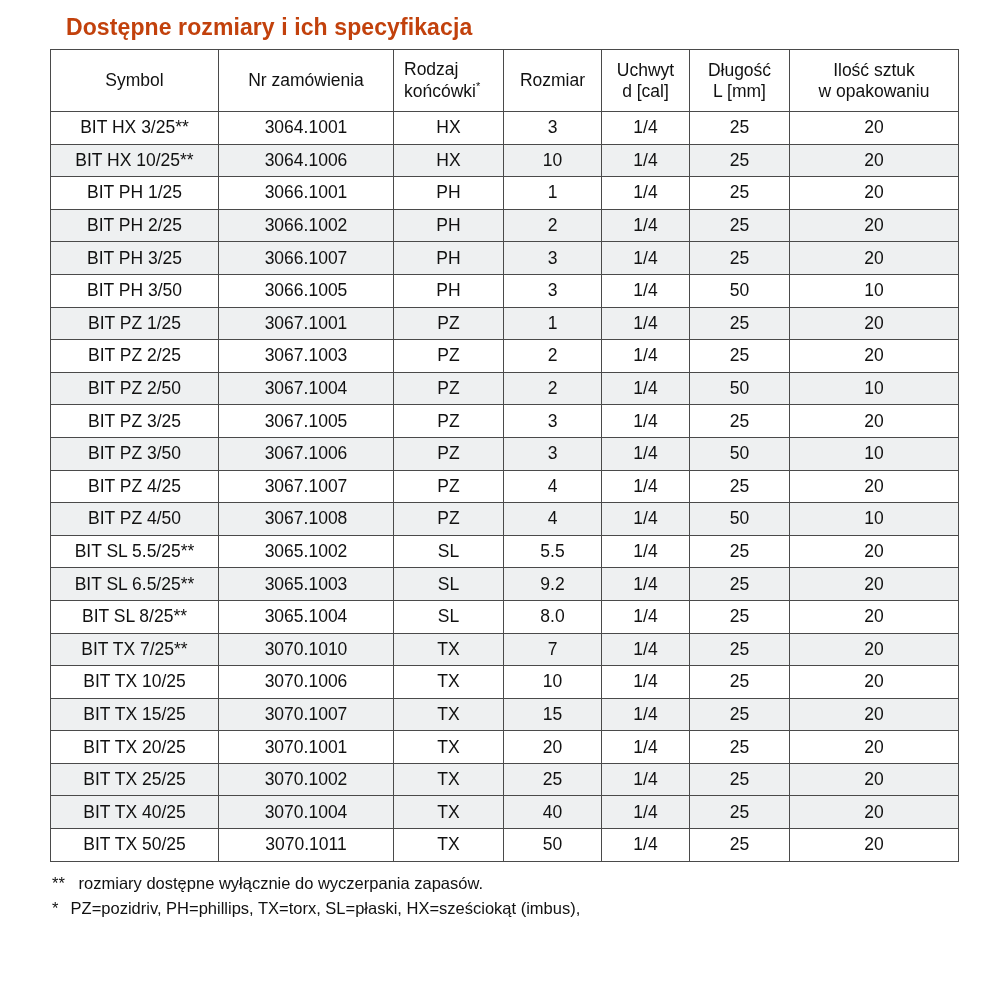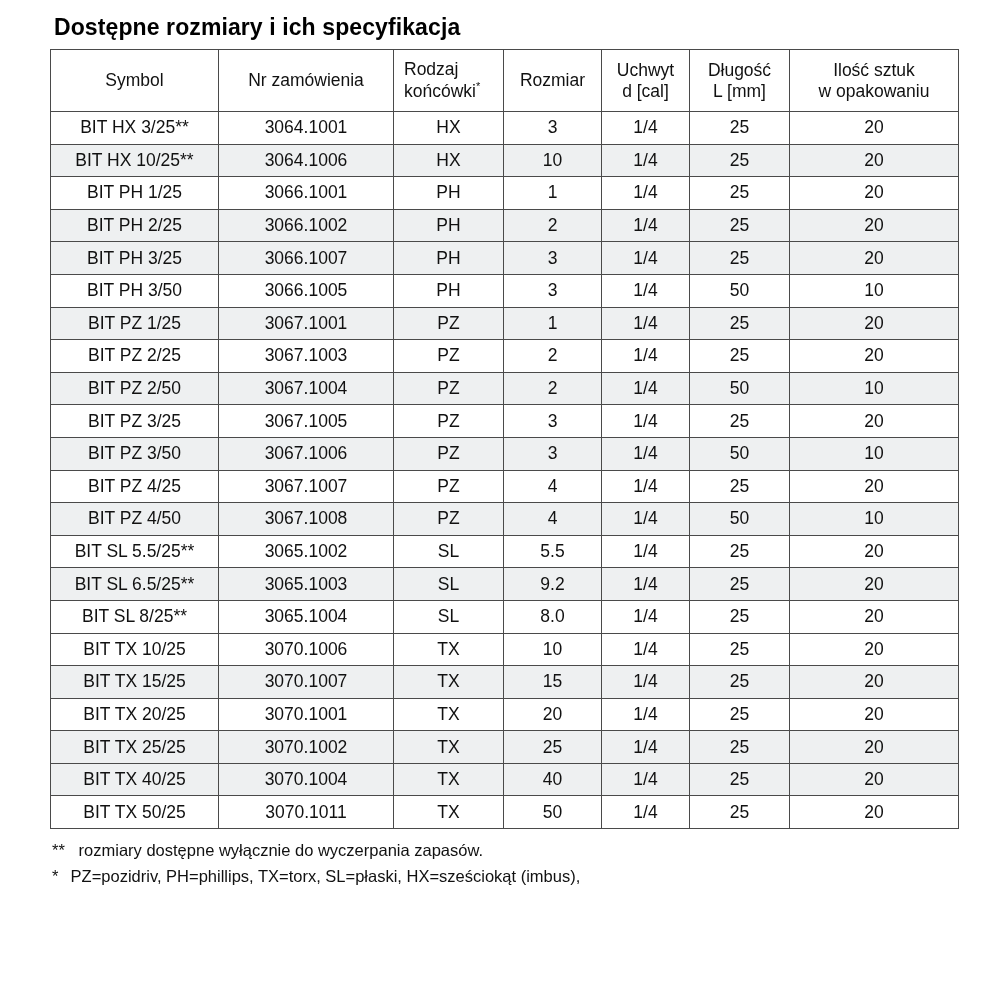--- a/index.html
+++ b/index.html
@@ -17,23 +17,23 @@
   .page {
     position: relative;
     width: 1000px;
     height: 1000px;
     box-sizing: border-box;
     padding: 10px 22px 0 50px;
   }
   .doc-title {
     font-size: 23px;
     font-weight: bold;
-    color: #000000;
+    color: #c2410c;
     letter-spacing: 0.1px;
-    margin: 4px 0 8px 4px;
+    margin: 4px 0 8px 16px;
     white-space: nowrap;
   }
   table.spec {
     border-collapse: collapse;
     width: 908px;
     table-layout: fixed;
     font-size: 17.5px;
   }
   table.spec th,
   table.spec td {
@@ -278,20 +278,29 @@
         </tr>
         <tr class="odd">
           <td class="sym">BIT SL 8/25**</td>
           <td>3065.1004</td>
           <td>SL</td>
           <td>8.0</td>
           <td>1/4</td>
           <td>25</td>
           <td>20</td>
         </tr>
+        <tr class="even">
+          <td class="sym">BIT TX 7/25**</td>
+          <td>3070.1010</td>
+          <td>TX</td>
+          <td>7</td>
+          <td>1/4</td>
+          <td>25</td>
+          <td>20</td>
+        </tr>
         <tr class="odd">
           <td class="sym">BIT TX 10/25</td>
           <td>3070.1006</td>
           <td>TX</td>
           <td>10</td>
           <td>1/4</td>
           <td>25</td>
           <td>20</td>
         </tr>
         <tr class="even">

